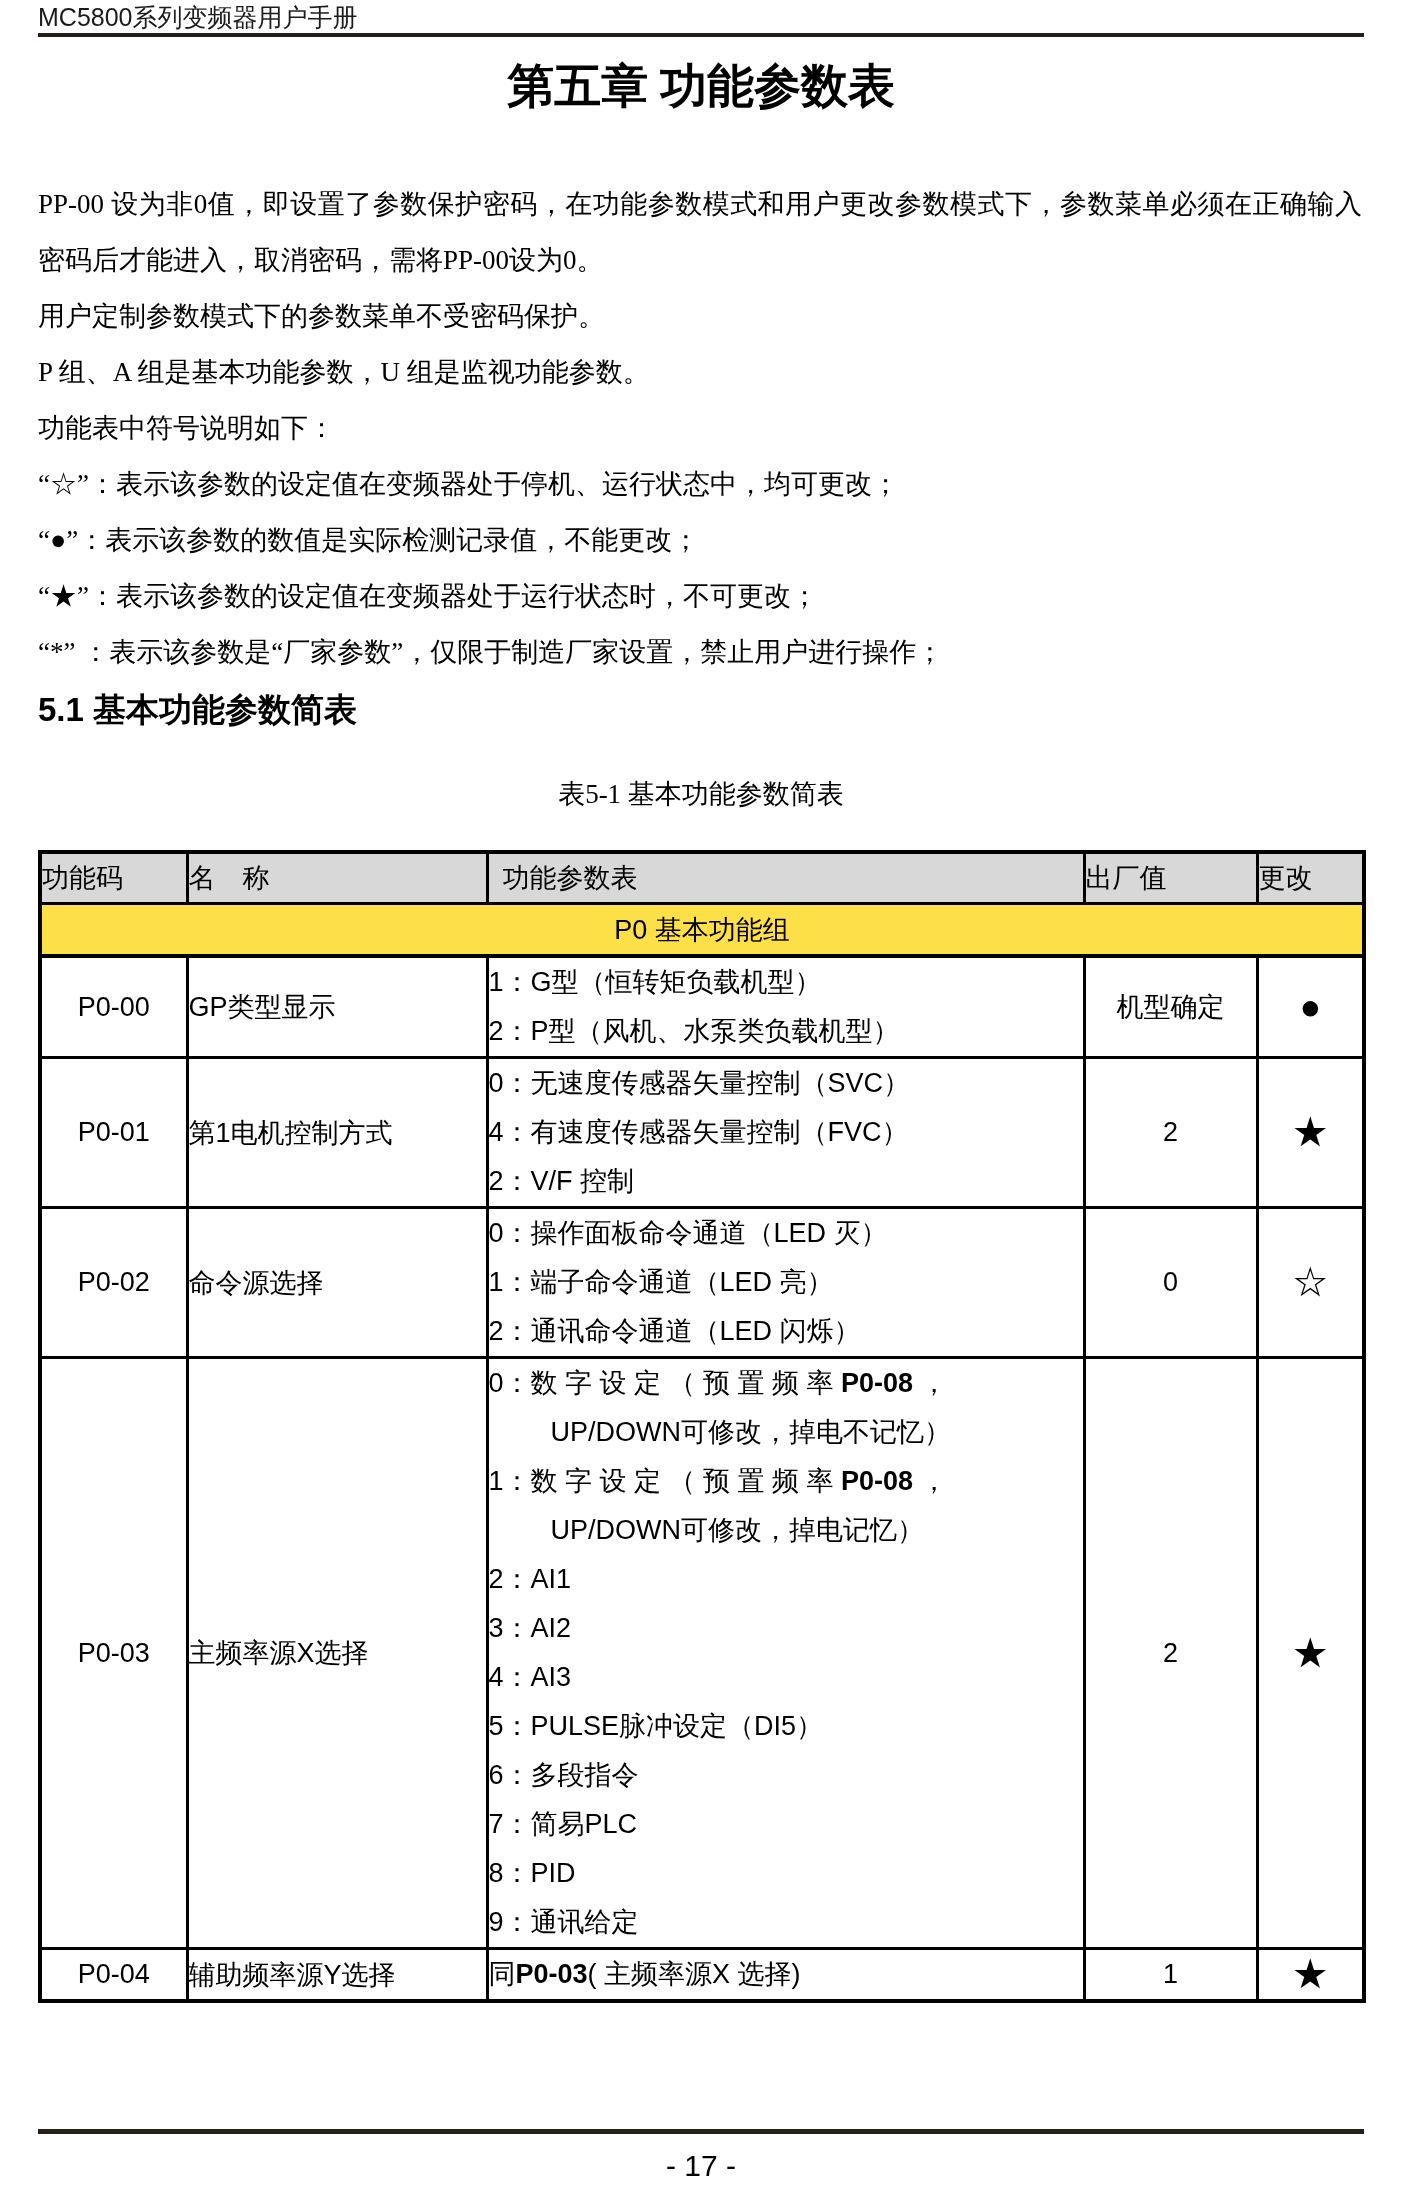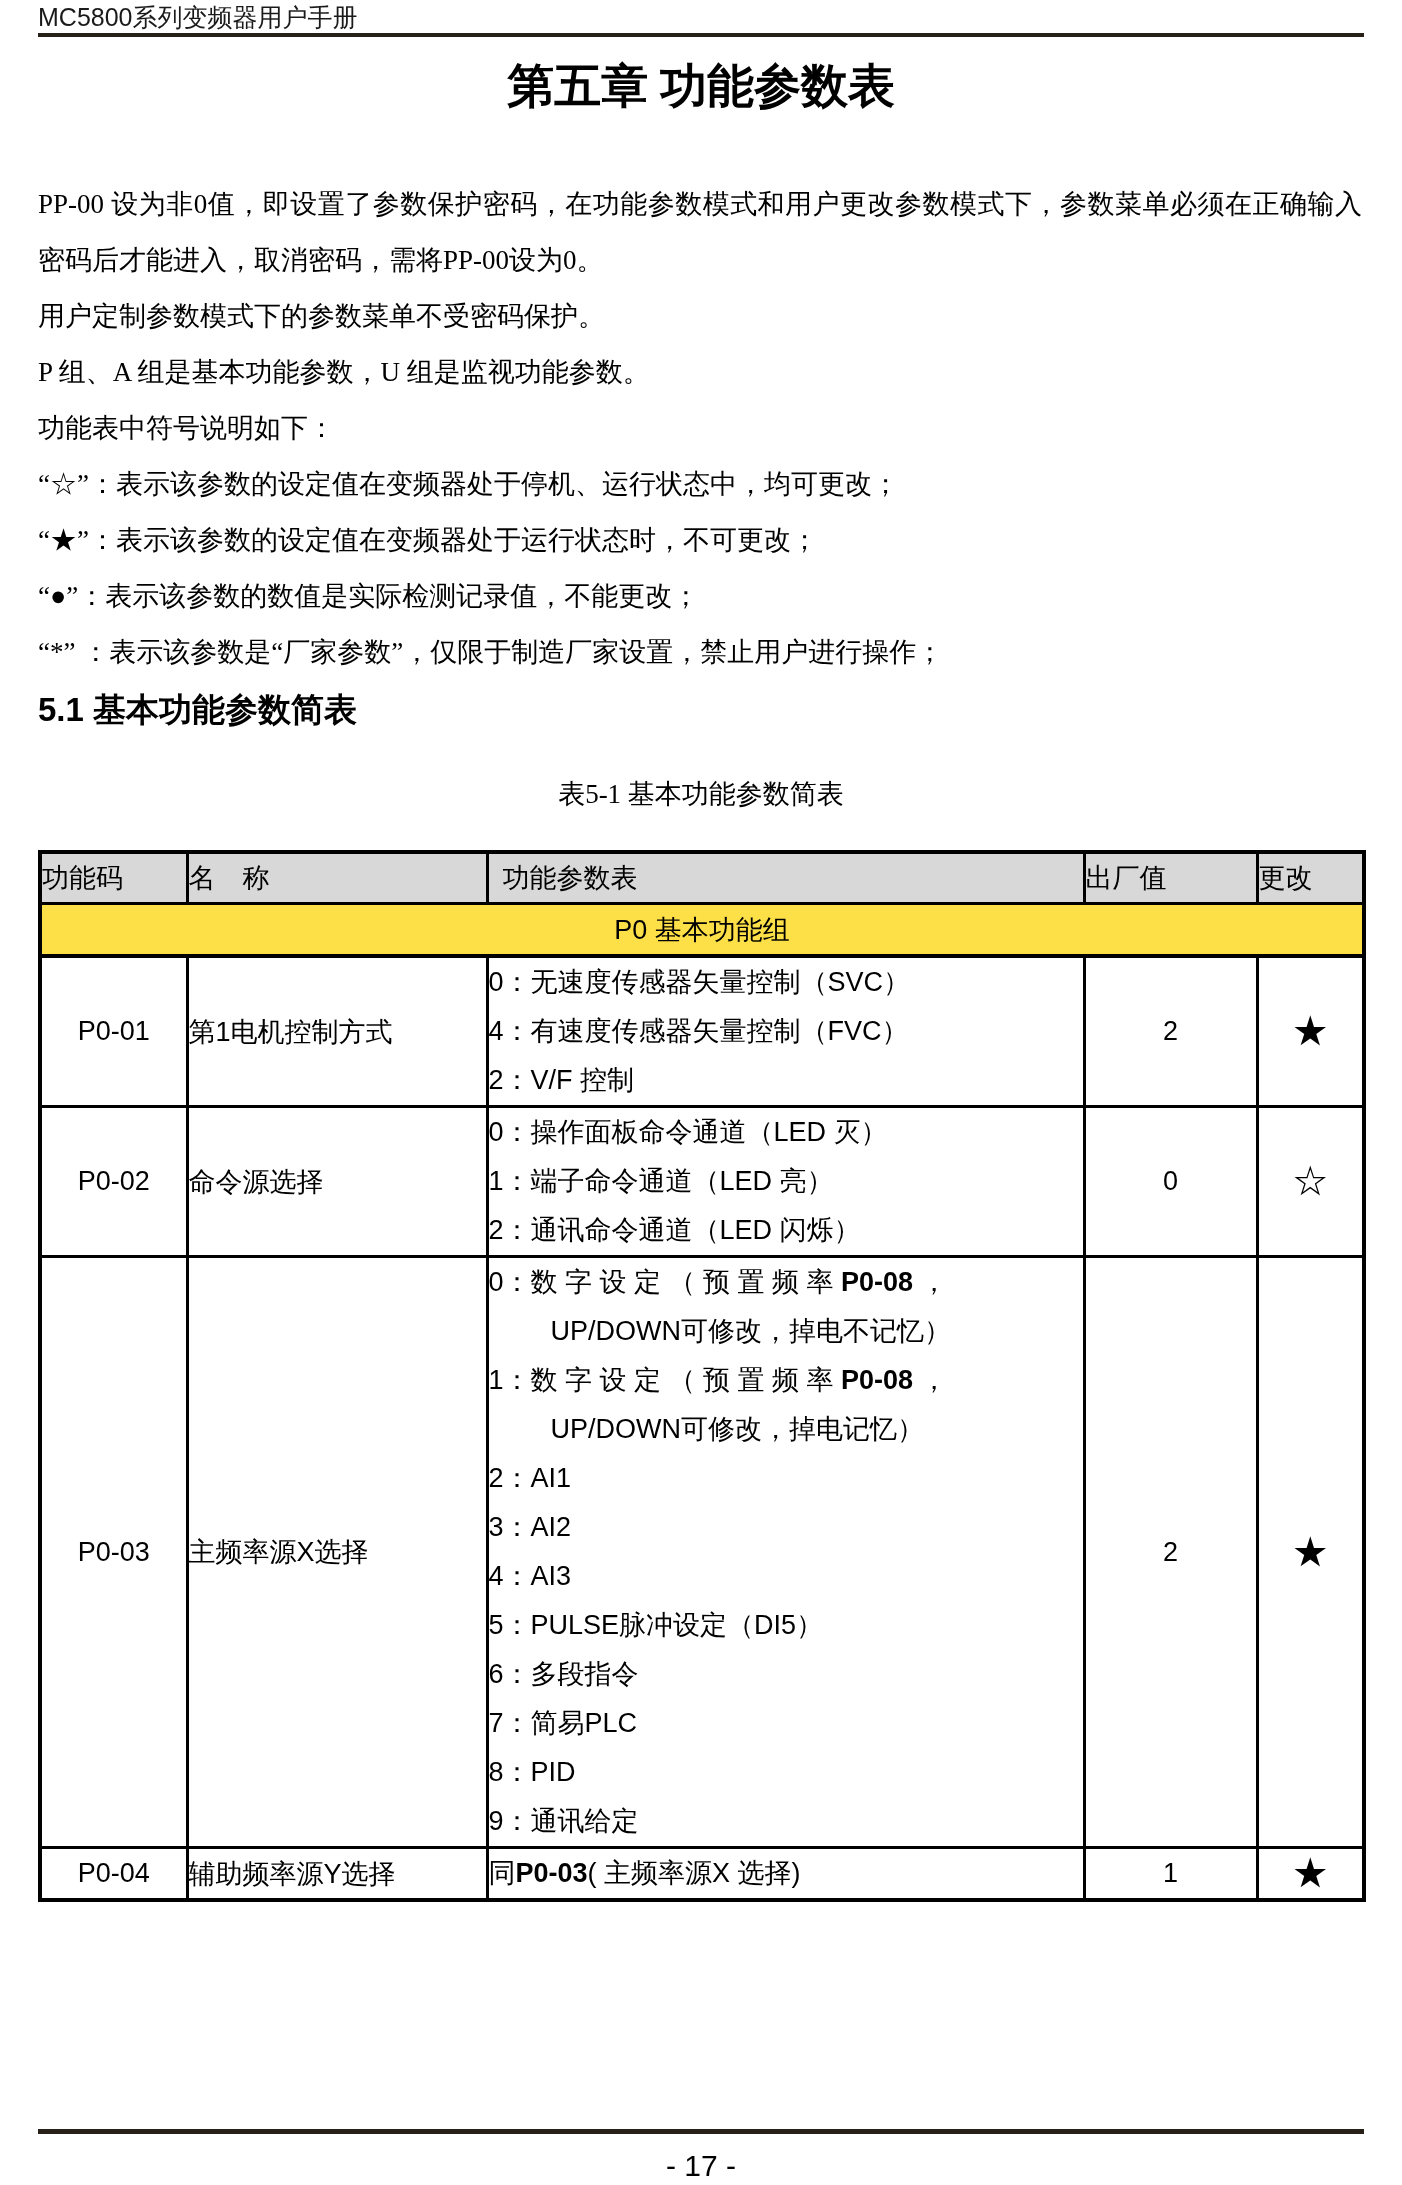--- a/index.html
+++ b/index.html
@@ -110,22 +110,22 @@
   <div class="header-rule"></div>
 
   <div class="chapter-title">第五章 功能参数表</div>
 
   <div class="intro" id="intro">
       <p>PP-00 设为非0值，即设置了参数保护密码，在功能参数模式和用户更改参数模式下，参数菜单必须在正确输入密码后才能进入，取消密码，需将PP-00设为0。</p>
       <p>用户定制参数模式下的参数菜单不受密码保护。</p>
       <p>P 组、A 组是基本功能参数，U 组是监视功能参数。</p>
       <p>功能表中符号说明如下：</p>
       <p>“☆”：表示该参数的设定值在变频器处于停机、运行状态中，均可更改；</p>
+      <p>“●”：表示该参数的数值是实际检测记录值，不能更改；</p>
       <p>“★”：表示该参数的设定值在变频器处于运行状态时，不可更改；</p>
-      <p>“●”：表示该参数的数值是实际检测记录值，不能更改；</p>
       <p>“*” ：表示该参数是“厂家参数”，仅限于制造厂家设置，禁止用户进行操作；</p>
     </div>
 
   <div class="section-heading">5.1 基本功能参数简表</div>
 
   <div class="table-caption">表5-1  基本功能参数简表</div>
 
   <table class="param">
     <colgroup>
       <col class="c1">
@@ -140,20 +140,30 @@
           <th>名　称</th>
           <th class="range-h">功能参数表</th>
           <th>出厂值</th>
           <th>更改</th>
         </tr>
       </thead>
     <tbody id="param-tbody">
         <tr class="group-row">
           <td colspan="5">P0 基本功能组</td>
         </tr>
+        <tr class="r0">
+          <td class="code">P0-00</td>
+          <td class="name">GP类型显示</td>
+          <td class="range">
+            <div class="range-line">1：G型（恒转矩负载机型）</div>
+            <div class="range-line">2：P型（风机、水泵类负载机型）</div>
+          </td>
+          <td class="default">机型确定</td>
+          <td class="change">●</td>
+        </tr>
         <tr class="r1">
           <td class="code">P0-01</td>
           <td class="name">第1电机控制方式</td>
           <td class="range">
             <div class="range-line">0：无速度传感器矢量控制（SVC）</div>
             <div class="range-line">4：有速度传感器矢量控制（FVC）</div>
             <div class="range-line">2：V/F 控制</div>
           </td>
           <td class="default">2</td>
           <td class="change">★</td>

